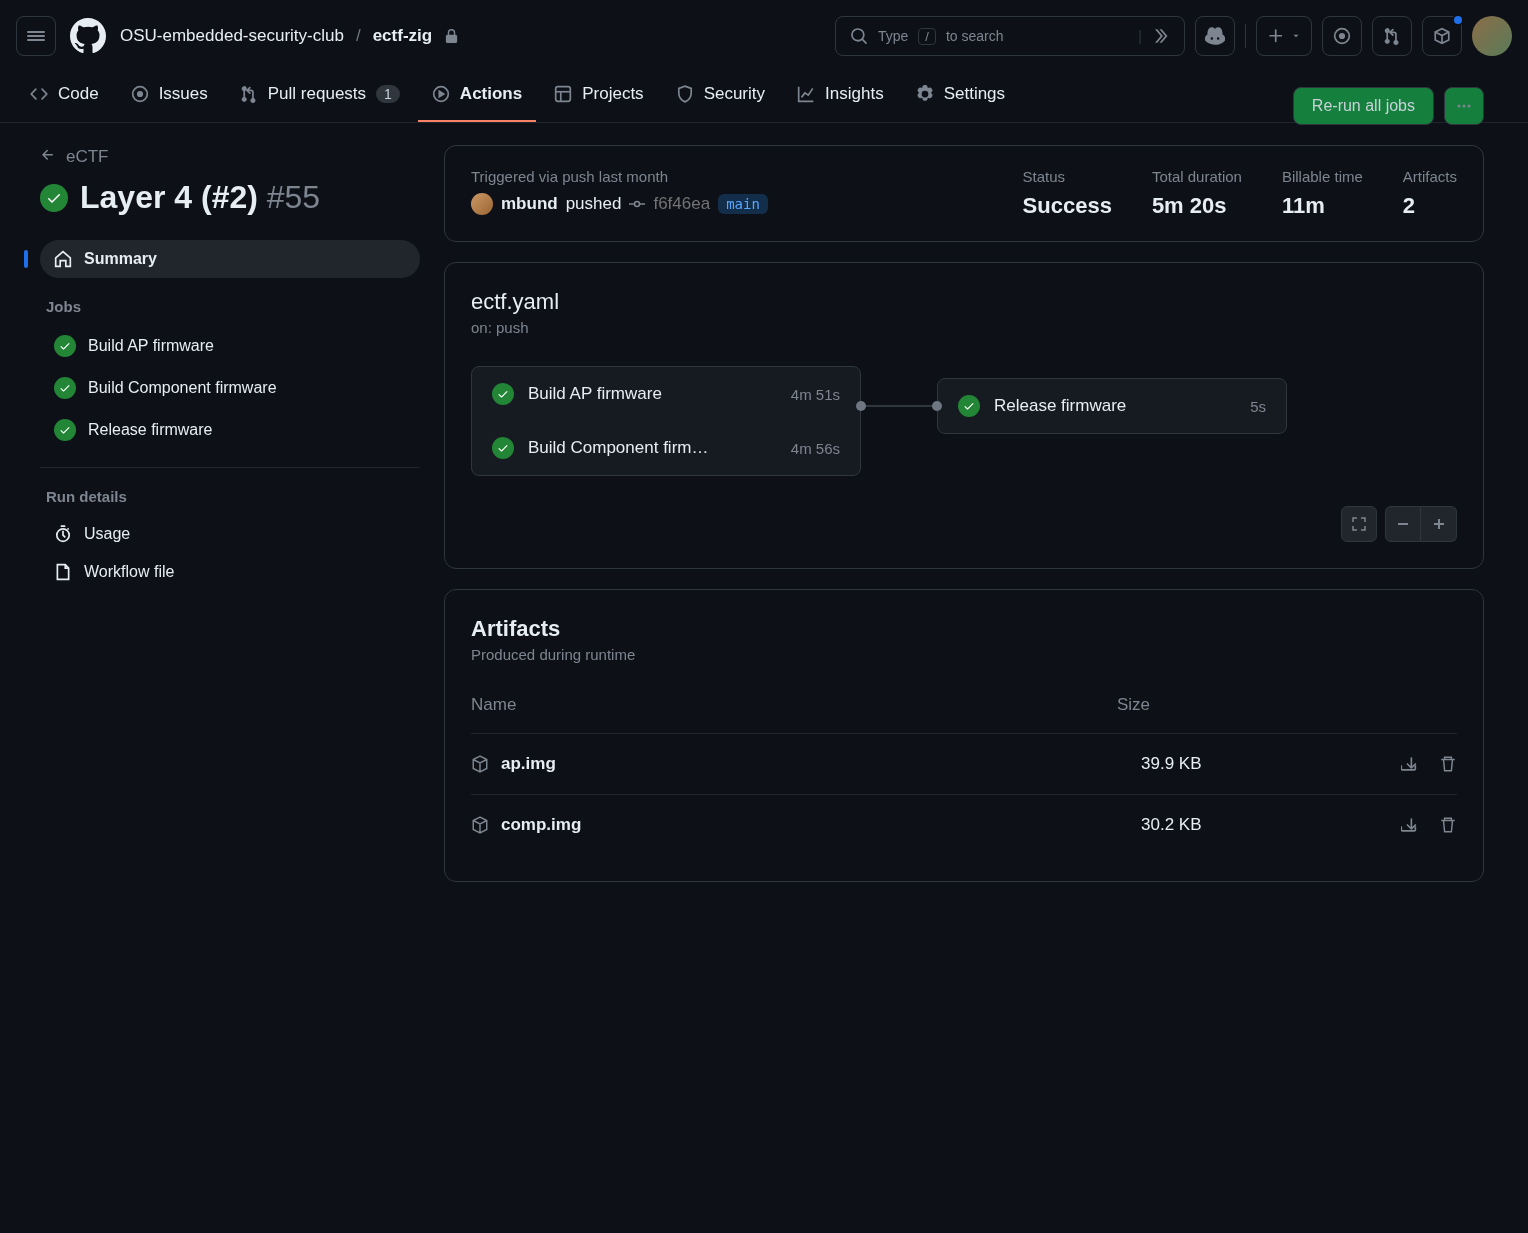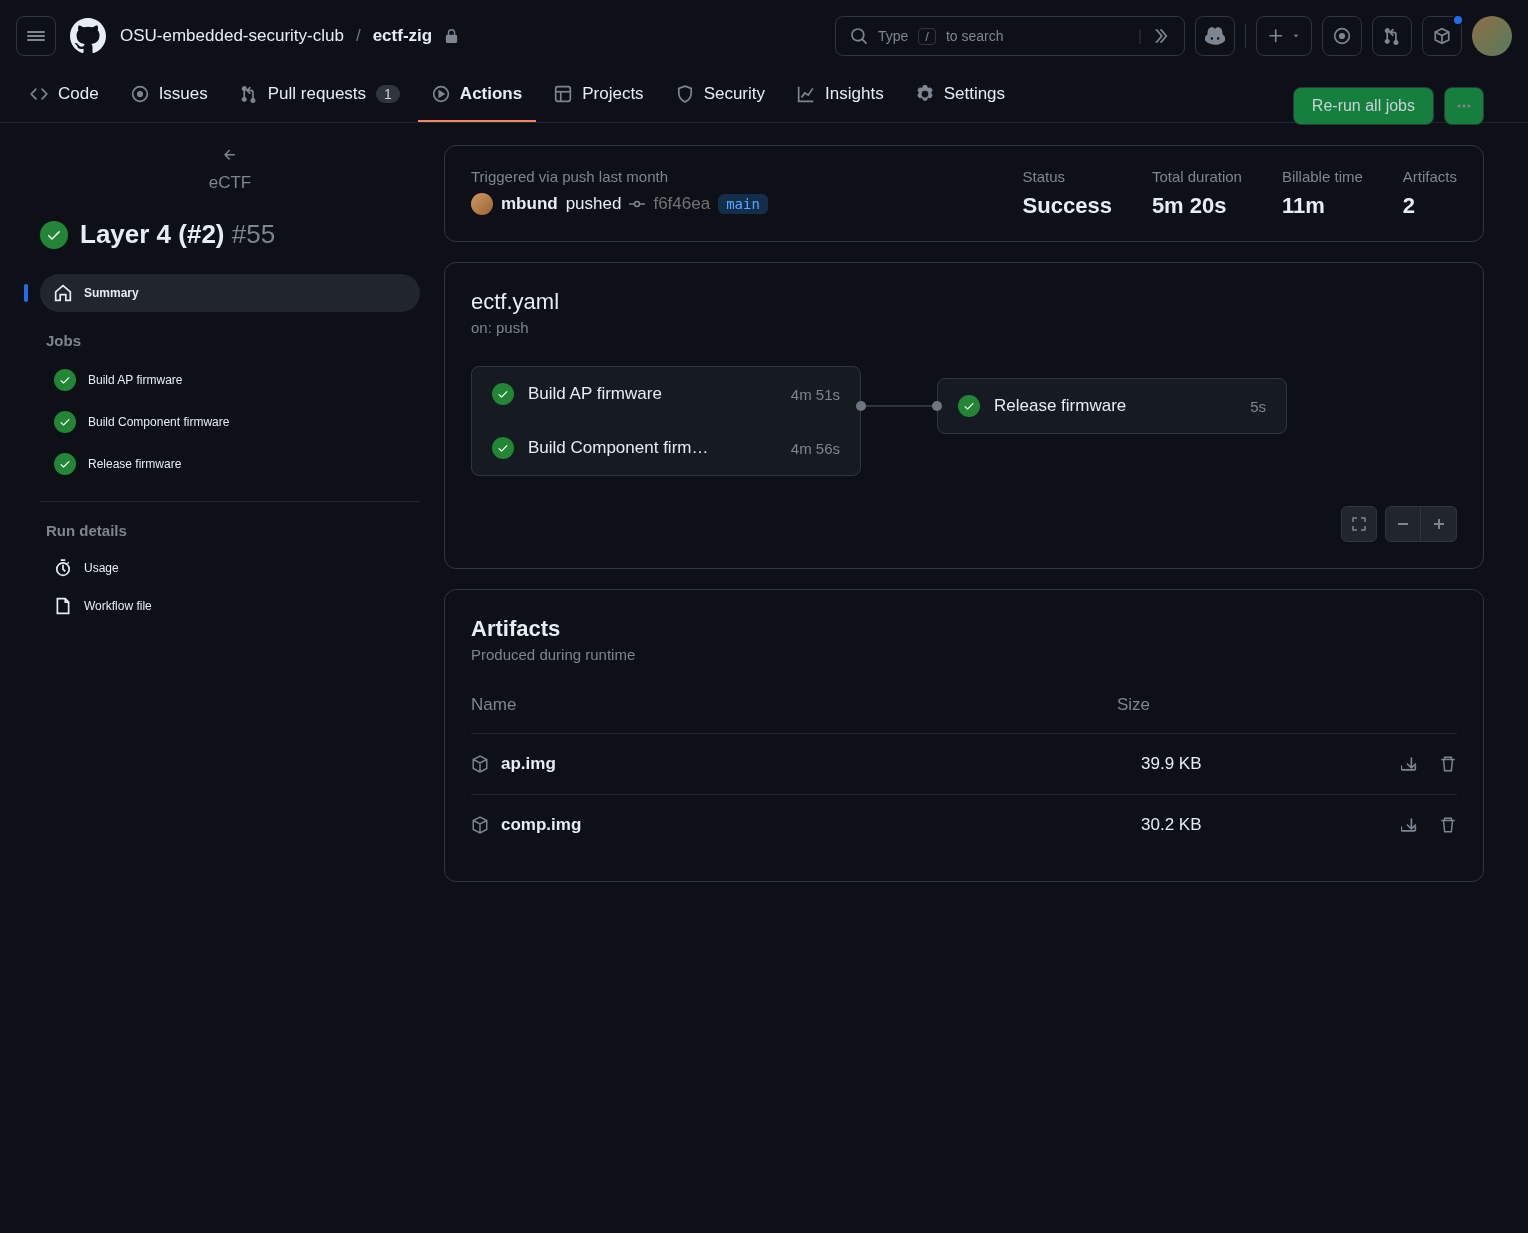--- a/index.html
+++ b/index.html
@@ -74,32 +74,32 @@
 .reponav-item.active { border-bottom-color:#f78166; font-weight:600; }
 .reponav-item.active .ico { color:#7d8590; }
 .count-badge {
   background:#30363d; color:#c9d1d9;
   border-radius:12px; padding:1px 8px; font-size:14px;
 }
 
 
 .page { display:flex; padding: 24px 20px; gap: 24px; }
 .sidebar { width: 400px; flex-shrink:0; padding-left:20px; }
-.back-link { display:flex; align-items:center; gap:10px; color:#7d8590; font-size:17px; margin-bottom:26px; cursor:pointer;flex-direction:column;}
+.back-link { display:flex; align-items:flex-start; gap:10px; color:#7d8590; font-size:17px; margin-bottom:12px; cursor:pointer;}
 .run-title-row { display:flex; align-items:center; gap:12px; margin-bottom:24px; }
 .check-circle { width:28px; height:28px; border-radius:50%; background:#238636; display:flex; align-items:center; justify-content:center; flex-shrink:0;}
 .check-circle-sm { width:22px; height:22px; border-radius:50%; background:#238636; display:flex; align-items:center; justify-content:center; flex-shrink:0;}
-.run-title { font-size:26px; font-weight:600; }
+.run-title { font-size:32px; font-weight:600; }
 .run-number { color:#7d8590; font-weight:400; }
 
 .sidebar-section-label { color:#7d8590; font-size:15px; font-weight:600; margin:20px 0 10px 6px; }
 .sidebar-item {
   display:flex; align-items:center; gap:12px;
   padding:10px 14px; border-radius:20px;
-  font-size:12px; cursor:pointer;
+  font-size:16px; cursor:pointer;
 }
 .sidebar-item.active { background:#21262d; font-weight:600; position:relative; }
 .sidebar-item.active::before { content:""; position:absolute; left:-16px; top:10px; bottom:10px; width:4px; background:#1f6feb; border-radius:2px; }
 .sidebar-divider { height:1px; background:#21262d; margin:16px 0; }
 
 
 .main { flex:1; max-width:1040px; }
 .header-actions { display:flex; justify-content:flex-end; gap:10px; margin-bottom:20px; margin-top:-60px; }
 .btn-secondary {
   background:#15803d; border:1px solid #30363d; color:#c9d1d9;

